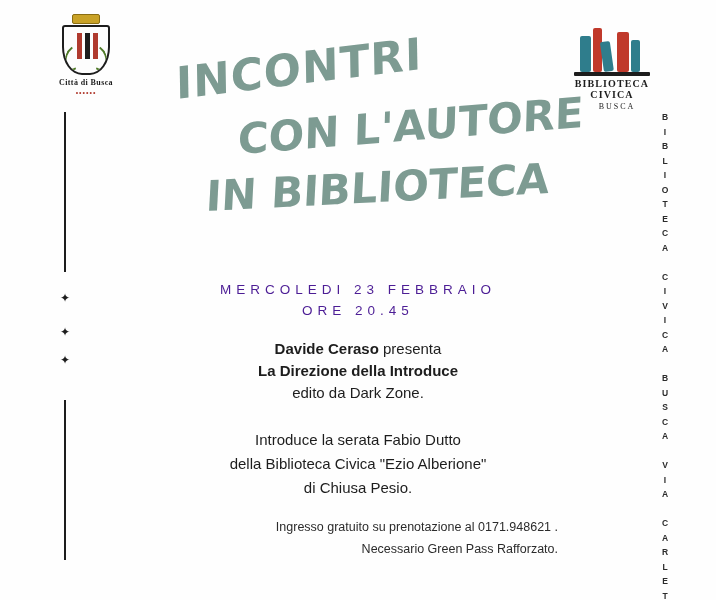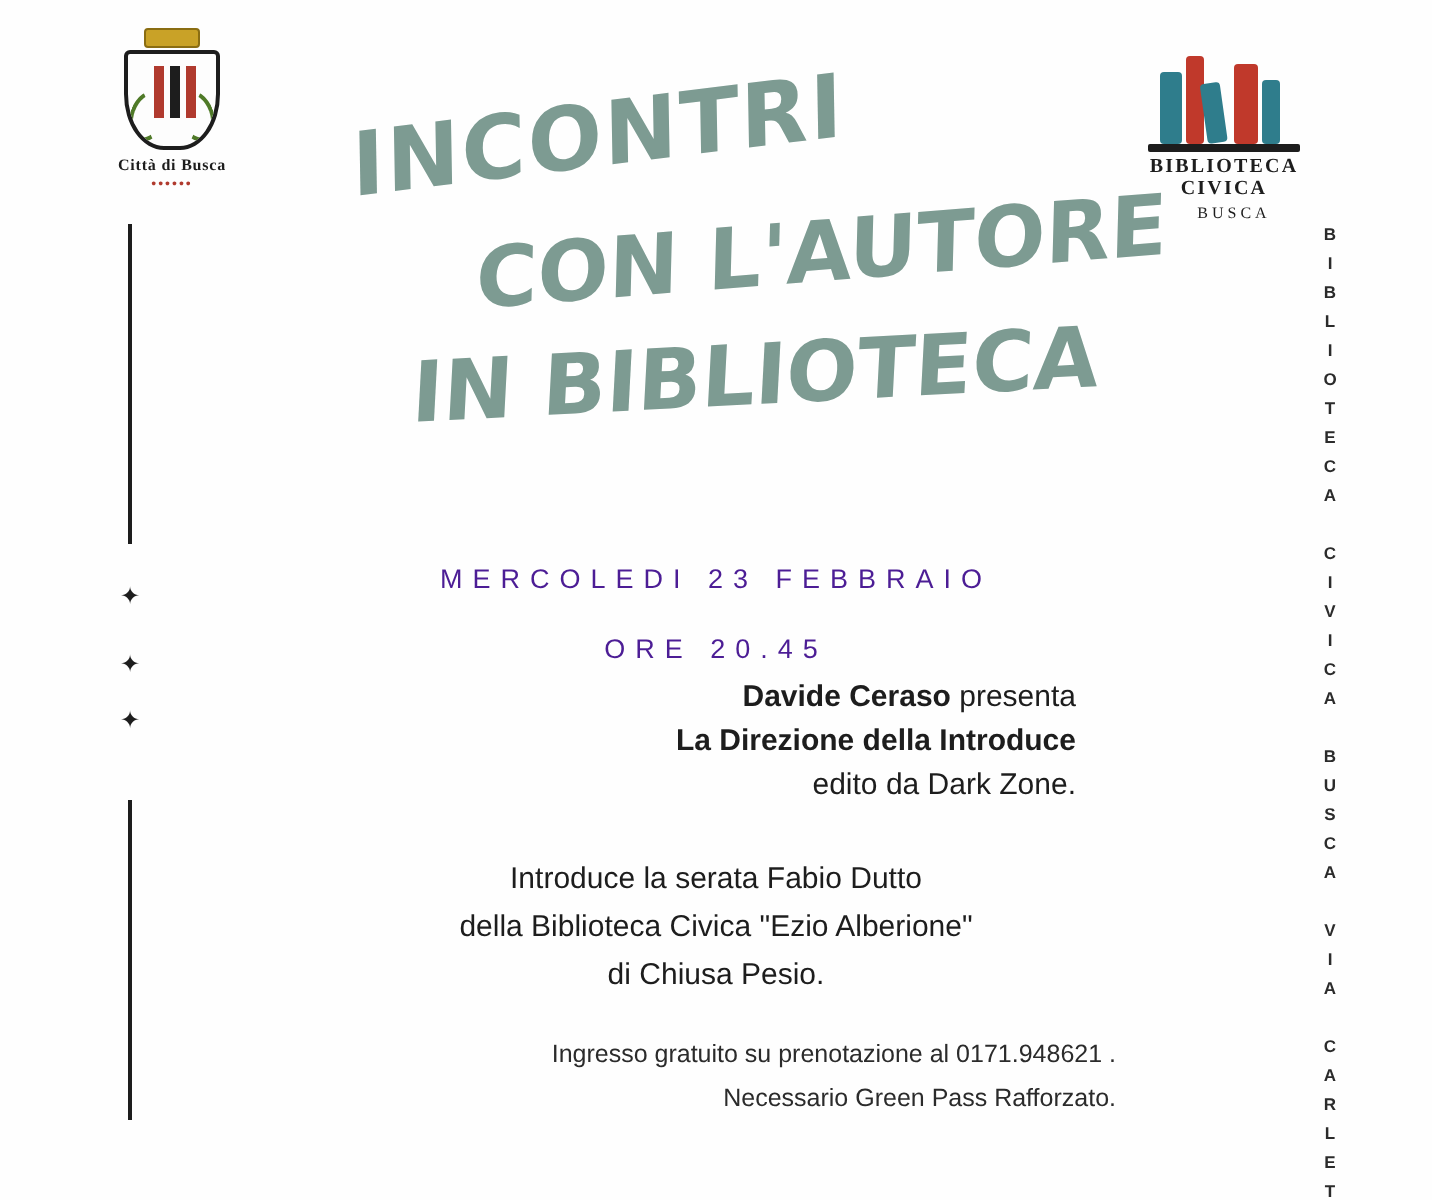--- a/index.html
+++ b/index.html
@@ -220,34 +220,34 @@
   .datetime {
     position: absolute;
     left: 178px;
     top: 282px;
     width: 360px;
     text-align: center;
     font-size: 13.5px;
     letter-spacing: 5px;
     color: #4c1d95;
   }
-  .datetime .line2 { margin-top: 20px; }
+  .datetime .line2 { margin-top: 6px; }
 
   .presenta {
     position: absolute;
     left: 178px;
     top: 338px;
     width: 360px;
     text-align: center;
     font-size: 15px;
     line-height: 22px;
     color: #1d1d1d;
   }
   .presenta .strong { font-weight: bold; }
-  .presenta .row { white-space: nowrap; text-align: right; }
+  .presenta .row { white-space: nowrap; }
 
   .introduce {
     position: absolute;
     left: 158px;
     top: 428px;
     width: 400px;
     text-align: center;
     font-size: 15px;
     line-height: 24px;
     color: #1d1d1d;

